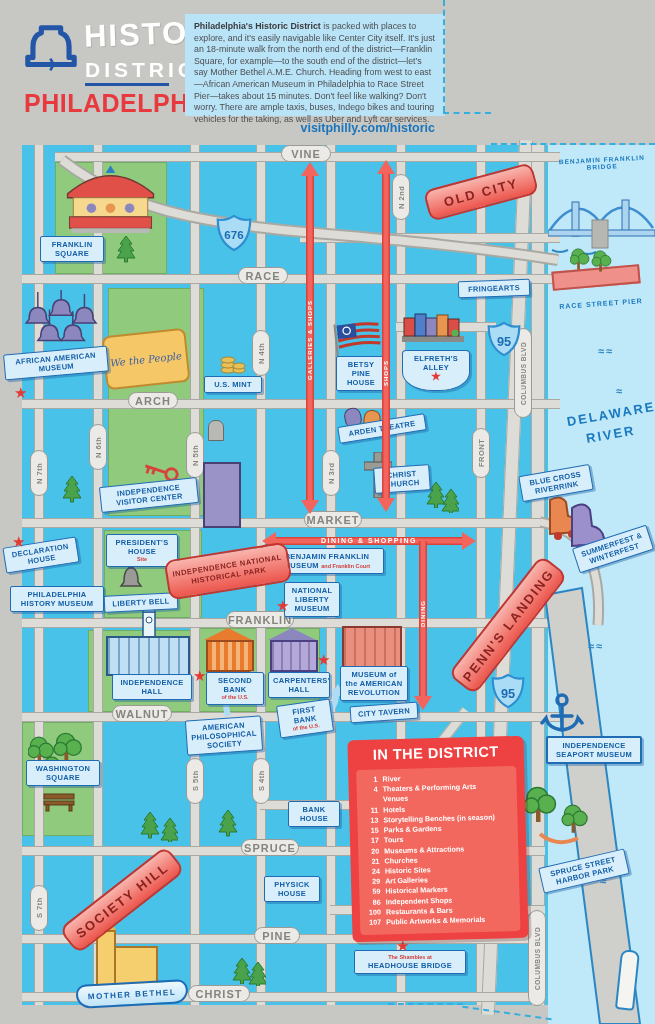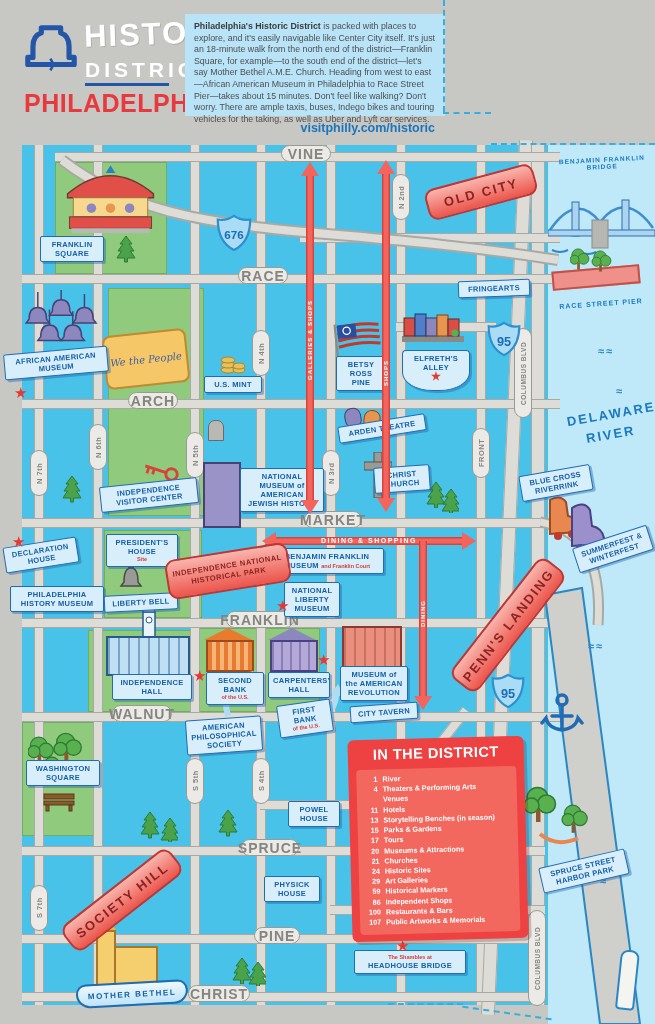--- a/index.html
+++ b/index.html
@@ -16,21 +16,21 @@
   .link{position:absolute;color:#1b75bc;font-weight:bold;font-size:12.5px;}
   
   .mapbg{position:absolute;background:#49c2e9;}
   .river{position:absolute;background:#bfe8f8;}
   .green{position:absolute;background:#8fca7d;border:1px solid #6fae62;}
   .sth{position:absolute;height:8px;background:#dedcd7;border-top:1.5px solid #a9a9a3;border-bottom:1.5px solid #a9a9a3;}
   .stv{position:absolute;width:8px;background:#dedcd7;border-left:1.5px solid #a9a9a3;border-right:1.5px solid #a9a9a3;}
   .gray{position:absolute;background:#c7c7c3;}
   
   .pill{position:absolute;background:#eceae6;border:1.5px solid #9a9a94;border-radius:9px;color:#85857f;
-        font-weight:bold;font-size:14px;display:flex;align-items:center;justify-content:center;letter-spacing:1px;z-index:5;}
+        font-weight:bold;font-size:11px;display:flex;align-items:center;justify-content:center;letter-spacing:1px;z-index:5;}
   .pv{writing-mode:vertical-rl;transform:rotate(180deg);font-size:7.5px;letter-spacing:.5px;}
   .sign{position:absolute;background:#d9eefb;border:1.5px solid #1f6cb4;color:#1460a8;font-weight:bold;
         font-size:7.5px;line-height:1.2;text-align:center;padding:3px 4px;border-radius:2px;
         box-shadow:2px 2px 0 rgba(27,94,160,.4);letter-spacing:.3px;z-index:7;}
   .sign .sub{display:block;color:#d23b35;font-size:5.5px;letter-spacing:0;}
   .ribbon{position:absolute;background:linear-gradient(180deg,#f9b4ac,#ec554c);border:2px solid #c23530;color:#8b2320;
         font-weight:bold;text-align:center;border-radius:10px;display:flex;flex-direction:column;align-items:center;
         justify-content:center;letter-spacing:2px;z-index:9;}
   .ribbon-blue{position:absolute;background:linear-gradient(180deg,#eef8fe,#bfe4f8);border:2px solid #1f6cb4;color:#1460a8;
         font-weight:bold;text-align:center;border-radius:10px 10px 14px 14px;display:flex;align-items:center;justify-content:center;
@@ -402,27 +402,26 @@
   </div>
   <div class="ribbon" style="left:166px;top:551px;width:120px;height:36px;font-size:7.5px;letter-spacing:.5px;transform:rotate(-9deg);line-height:1.3;">
     <span>INDEPENDENCE NATIONAL</span>
     <span>HISTORICAL PARK</span>
   </div>
 
   <div class="sign" style="left:40px;top:236px;width:54px;"><span>FRANKLIN SQUARE</span></div>
   <div class="sign" style="left:4px;top:350px;width:94px;transform:rotate(-5deg);"><span>AFRICAN AMERICAN MUSEUM</span></div>
   <div class="star" style="left:14px;top:385px;">★</div>
   <div class="sign" style="left:204px;top:376px;width:48px;"><span>U.S. MINT</span></div>
-  <div class="sign" style="left:336px;top:356px;width:40px;"><span>BETSY ROSS PINE</span></div>
+  <div class="sign" style="left:336px;top:356px;width:40px;"><span>BETSY PINE HOUSE</span></div>
   <div class="sign" style="left:402px;top:350px;width:58px;border-radius:4px 4px 45% 45%;padding-bottom:8px;"><span>ELFRETH'S ALLEY</span><br><span style="color:#e23b36;font-size:11px;line-height:.8;">★</span></div>
   <div class="sign" style="left:458px;top:280px;width:62px;transform:rotate(-2deg);"><span>FRINGEARTS</span></div>
   <div class="sign" style="left:338px;top:420px;width:78px;transform:rotate(-9deg);"><span>ARDEN THEATRE</span></div>
   <div class="sign" style="left:374px;top:466px;width:46px;transform:rotate(-4deg);"><span>CHRIST CHURCH</span></div>
   <div class="sign" style="left:100px;top:482px;width:88px;transform:rotate(-6deg);"><span>INDEPENDENCE VISITOR CENTER</span></div>
-  <div class="sign" style="left:240px;top:468px;width:74px;"><span>NATIONAL MUSEUM of AMERICAN JEWISH HISTORY</span></div>
   <div class="sign" style="left:106px;top:534px;width:62px;"><span>PRESIDENT'S HOUSE</span><span class="sub">Site</span></div>
   <div class="sign" style="left:4px;top:542px;width:64px;transform:rotate(-9deg);"><span>DECLARATION HOUSE</span></div>
   <div class="star" style="left:12px;top:534px;">★</div>
   <div class="sign" style="left:10px;top:586px;width:84px;"><span>PHILADELPHIA HISTORY MUSEUM</span></div>
   <div class="sign" style="left:104px;top:594px;width:64px;transform:rotate(-3deg);"><span>LIBERTY BELL</span></div>
   <svg class="icon" style="left:118px;top:562px;width:26px;height:30px;" viewBox="0 0 26 30">
     <rect x="10" y="2" width="6" height="4" fill="#4a4a46"></rect>
     <path d="M6 20 q0-14 7-14 q7 0 7 14 l3 4 H3 z" fill="#9a9a96" stroke="#4a4a46" stroke-width="1.5"></path>
   </svg>
   <div class="sign" style="left:270px;top:548px;width:104px;"><span>BENJAMIN FRANKLIN MUSEUM</span> <span class="sub" style="display:inline">and Franklin Court</span></div>
@@ -431,29 +430,30 @@
   <div class="sign" style="left:112px;top:674px;width:70px;"><span>INDEPENDENCE HALL</span></div>
   <div class="sign" style="left:206px;top:672px;width:48px;"><span>SECOND BANK</span><span class="sub">of the U.S.</span></div>
   <div class="star" style="left:193px;top:668px;">★</div>
   <div class="sign" style="left:268px;top:672px;width:52px;"><span>CARPENTERS' HALL</span></div>
   <div class="star" style="left:317px;top:652px;">★</div>
   <div class="sign" style="left:340px;top:666px;width:58px;"><span>MUSEUM of the AMERICAN REVOLUTION</span></div>
   <div class="sign" style="left:186px;top:718px;width:66px;transform:rotate(-4deg);"><span>AMERICAN PHILOSOPHICAL SOCIETY</span></div>
   <div class="sign" style="left:278px;top:702px;width:44px;transform:rotate(-8deg);"><span>FIRST BANK</span><span class="sub">of the U.S.</span></div>
   <div class="sign" style="left:350px;top:704px;width:58px;transform:rotate(-4deg);"><span>CITY TAVERN</span></div>
   <div class="sign" style="left:26px;top:760px;width:64px;"><span>WASHINGTON SQUARE</span></div>
-  <div class="sign" style="left:288px;top:801px;width:42px;"><span>POWEL HOUSE</span></div>
+  <div class="sign" style="left:288px;top:801px;width:42px;"><span>BANK HOUSE</span></div>
   <div class="sign" style="left:264px;top:876px;width:46px;"><span>PHYSICK HOUSE</span></div>
   <div class="ribbon-blue" style="left:76px;top:982px;width:108px;height:20px;font-size:8px;transform:rotate(-3deg);">
       <span>MOTHER BETHEL</span>
     </div>
   <div class="sign" style="left:354px;top:950px;width:102px;"><span class="sub">The Shambles at</span><span>HEADHOUSE BRIDGE</span></div>
   <div class="star" style="left:396px;top:938px;">★</div>
   <div class="sign" style="left:520px;top:470px;width:62px;transform:rotate(-10deg);"><span>BLUE CROSS RIVERRINK</span></div>
   <div class="sign" style="left:574px;top:536px;width:68px;transform:rotate(-18deg);"><span>SUMMERFEST &amp; WINTERFEST</span></div>
+  <div class="sign" style="left:546px;top:736px;width:84px;border-width:2px;"><span>INDEPENDENCE SEAPORT MUSEUM</span></div>
   <div class="sign" style="left:540px;top:858px;width:78px;transform:rotate(-13deg);"><span>SPRUCE STREET HARBOR PARK</span></div>
 
   <div class="bluelab" style="left:556px;top:156px;width:92px;font-size:6.5px;transform:rotate(-3deg);"><span>BENJAMIN FRANKLIN BRIDGE</span></div>
   <div class="bluelab" style="left:556px;top:300px;width:90px;font-size:7px;transform:rotate(-4deg);"><span>RACE STREET PIER</span></div>
   <div class="bluelab" style="left:568px;top:405px;width:82px;font-size:13px;letter-spacing:2px;transform:rotate(-10deg);line-height:1.5;">
     <div>DELAWARE</div>
     <div>RIVER</div>
   </div>
 
   <div class="legend">

